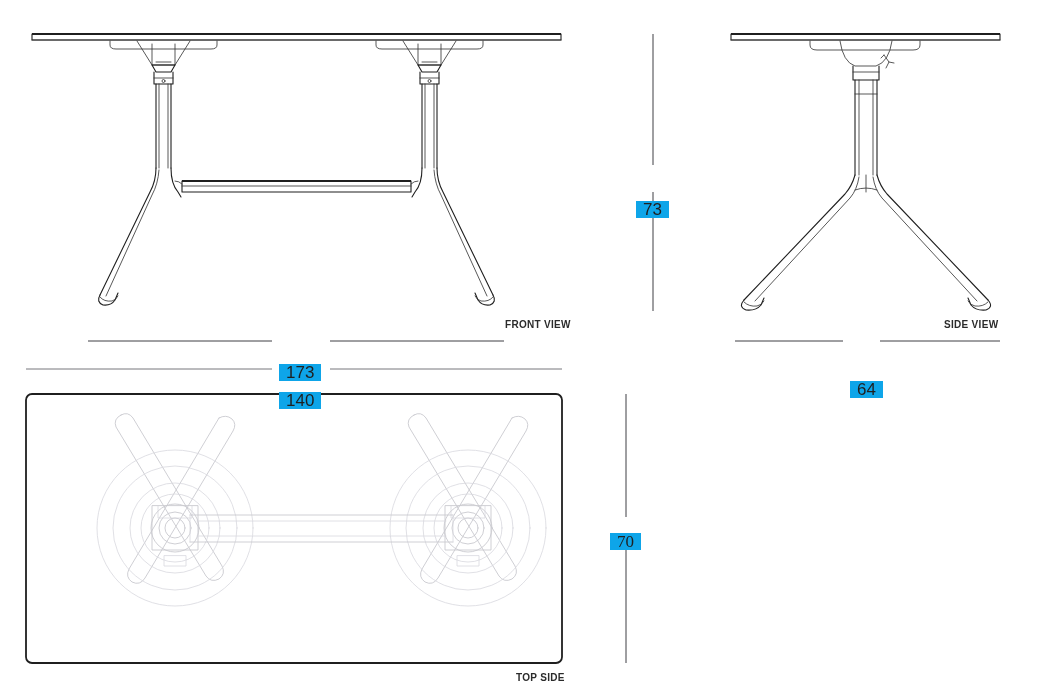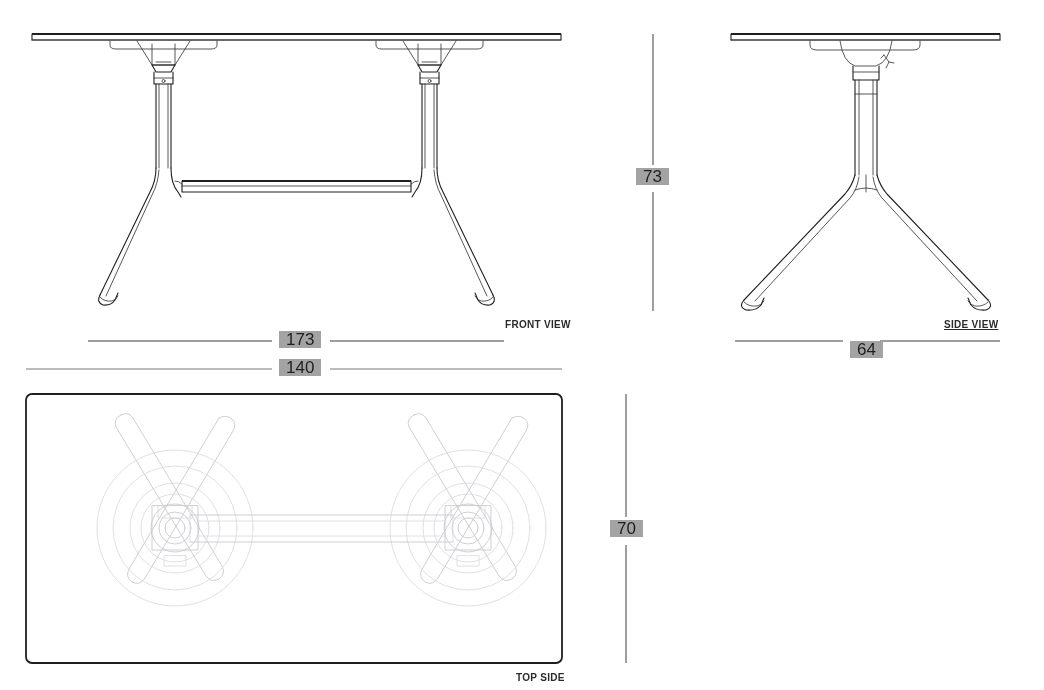--- a/index.html
+++ b/index.html
@@ -34,34 +34,35 @@
     letter-spacing: 0.3px;
     color: #2b2b2b;
     white-space: nowrap;
   }
   .dim-text {
     position: absolute;
     font-family: "Liberation Sans", sans-serif;
     font-size: 17px;
     font-weight: normal;
     color: #1f1f1f;
-    background: #a3a3a3;
+    background: #0ea5e9;
     padding: 0 7px;
     white-space: nowrap;
     line-height: 1;
+    margin-top: 33px;
   }
   #label-front { left: 505px; top: 319px; }
-  #label-side  { left: 944px; top: 319px; text-decoration: underline; }
+  #label-side  { left: 944px; top: 319px; }
   #label-top   { left: 516px; top: 672px; }
 
   #dim-109 { left: 279px; top: 331px; }
   #dim-140 { left: 279px; top: 359px; text-align: right; }
-  #dim-64  { left: 850px; top: 341px; text-align: center; }
+  #dim-64  { left: 850px; top: 348px; text-align: center; }
   #dim-73  { left: 636px; top: 168px; }
-  #dim-70  { left: 610px; top: 520px; }
+  #dim-70  { left: 610px; top: 500px; font-family: Liberation Serif, serif; }
 </style>
 </head>
 <body>
 
 <div id="sheet">
 
   <svg viewBox="0 0 1044 690" xmlns="http://www.w3.org/2000/svg">
     <defs>
       <style>
         .ln   { fill:none; stroke:#1f1f1f; stroke-width:1.1; stroke-linecap:round; stroke-linejoin:round; }

